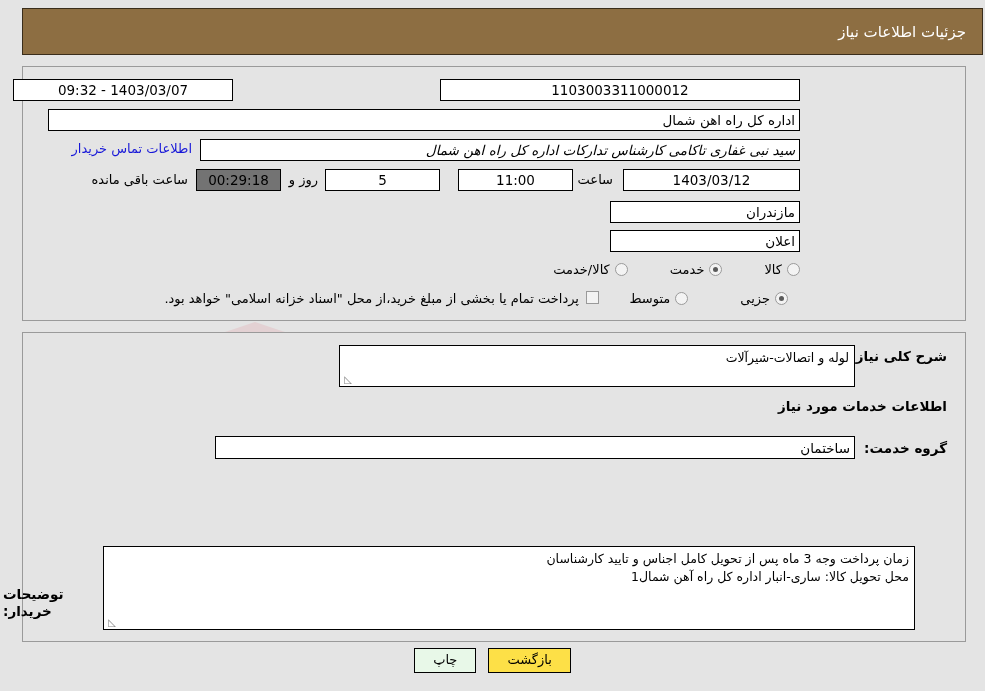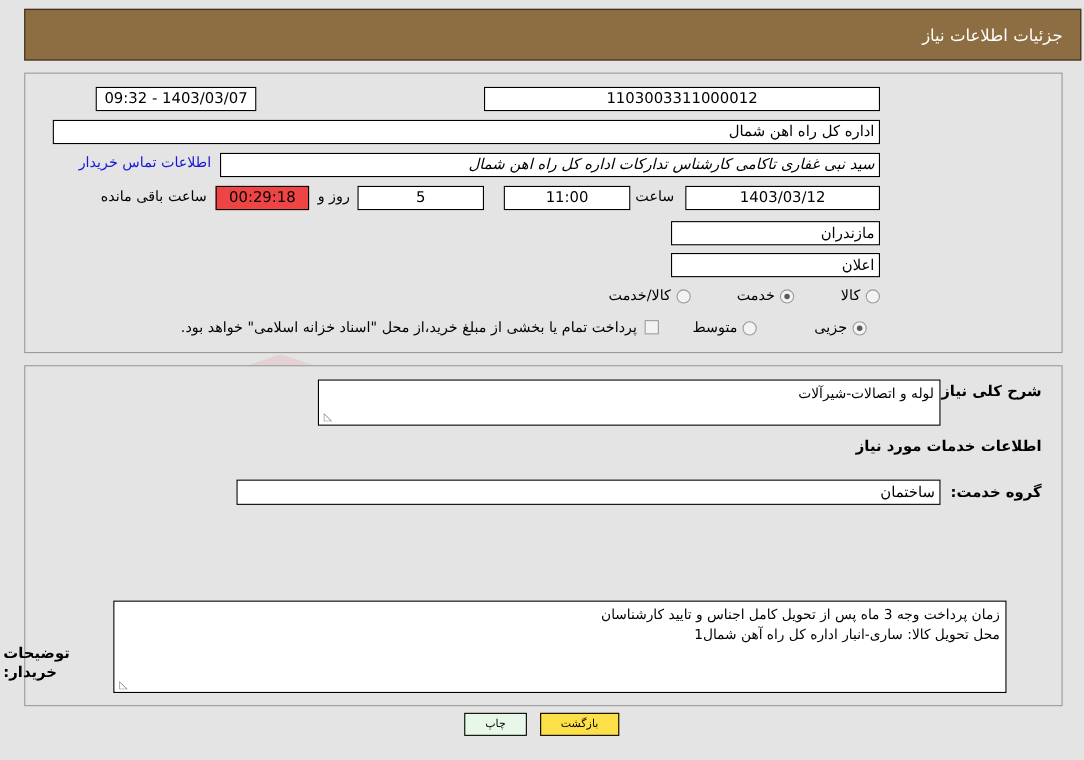--- a/index.html
+++ b/index.html
@@ -92,21 +92,21 @@
     height: 22px;
     font-size: 13.5px;
     color: #000;
     display: flex; align-items: center;
     padding: 0 4px;
     overflow: hidden;
     white-space: nowrap;
   }
   .box.center  { justify-content: center; }
   .box.rightal { justify-content: flex-start; }
-  .box.timer   { background: #ef4444; justify-content: center; }
+  .box.timer   { background: #737373; justify-content: center; }
 
   .link {
     color: #1717d8; font-size: 13px; cursor: pointer;
   }
   .small-txt { font-size: 13px; color: #000; }
 
   
   .radio {
     width: 13px; height: 13px; border-radius: 50%;
     border: 1px solid #9a9a9a; background: #f3f3f3;
@@ -166,21 +166,21 @@
   
   .btnbar {
     position: absolute;
     top: 648px; left: 0; width: 985px;
     display: flex; align-items: center; justify-content: center;
     gap: 12px;
     z-index: 2;
   }
   .btn {
     border: 1px solid #000;
-    font-size: 10px;
+    font-size: 13px;
     padding: 3px 18px;
     cursor: pointer;
     color: #000;
     line-height: 1.3;
   }
   .btn-print { background: #e8f8e8; }
   .btn-back  { background: #fde047; }
 </style>
 </head>
 <body>
@@ -200,21 +200,21 @@
 <div class="panel panel-top"></div>
 
 <div class="field-row" style="top:80px; right:22px; width:160px; justify-content:flex-start;">
   <span class="lbl">شماره نیاز:</span>
 </div>
 <div class="box center" style="position:absolute; top:79px; right:185px; width:360px; z-index:3;">1103003311000012</div>
 
 <div class="field-row" style="top:80px; right:555px; width:190px; justify-content:flex-start;">
   <span class="lbl">تاریخ و ساعت اعلان عمومی:</span>
 </div>
-<div class="box center" style="position:absolute; top:79px; right:752px; width:146px; z-index:3;">1403/03/07 - 09:32</div>
+<div class="box center" style="position:absolute; top:79px; right:752px; width:220px; z-index:3;">1403/03/07 - 09:32</div>
 
 <div class="field-row" style="top:110px; right:22px; width:160px; justify-content:flex-start;">
   <span class="lbl">نام دستگاه خریدار:</span>
 </div>
 <div class="box rightal" style="position:absolute; top:109px; right:185px; width:752px; z-index:3;">اداره کل راه اهن شمال</div>
 
 <div class="field-row" style="top:140px; right:22px; width:160px; justify-content:flex-start;">
   <span class="lbl">ایجاد کننده درخواست:</span>
 </div>
 <div class="box rightal" style="position:absolute; top:139px; right:185px; width:600px; z-index:3;font-style:italic;">سید نبی غفاری تاکامی کارشناس تدارکات اداره کل راه اهن شمال</div>
@@ -273,21 +273,21 @@
   </span>
 </div>
 <div style="position:absolute; top:291px; right:386px; display:inline-flex; align-items:flex-start; gap:7px; z-index:3;">
   <span class="chk"></span>
   <span class="small-txt">پرداخت تمام یا بخشی از مبلغ خرید،از محل "اسناد خزانه اسلامی" خواهد بود.</span>
 </div>
 
 <div class="panel panel-bottom"></div>
 
 <div style="position:absolute; top:348px; right:38px; z-index:3;" class="lbl lbl-bold">شرح کلی نیاز:</div>
-<div class="ta" style="position:absolute; top:345px; right:130px; width:566px; height:42px; z-index:3;">
+<div class="ta" style="position:absolute; top:345px; right:130px; width:516px; height:42px; z-index:3;">
   <span>لوله و اتصالات-شیرآلات</span>
   <span class="grip">◺</span>
 </div>
 
 <div style="position:absolute; top:398px; right:38px; z-index:3;" class="lbl lbl-bold">اطلاعات خدمات مورد نیاز</div>
 
 <div style="position:absolute; top:440px; right:38px; z-index:3;" class="lbl lbl-bold">گروه خدمت:</div>
 <div class="box rightal" style="position:absolute; top:436px; right:130px; width:640px; height:23px; z-index:3;">ساختمان</div>
 
 <table class="svc" style="top:477px; right:44px; width:897px;">

